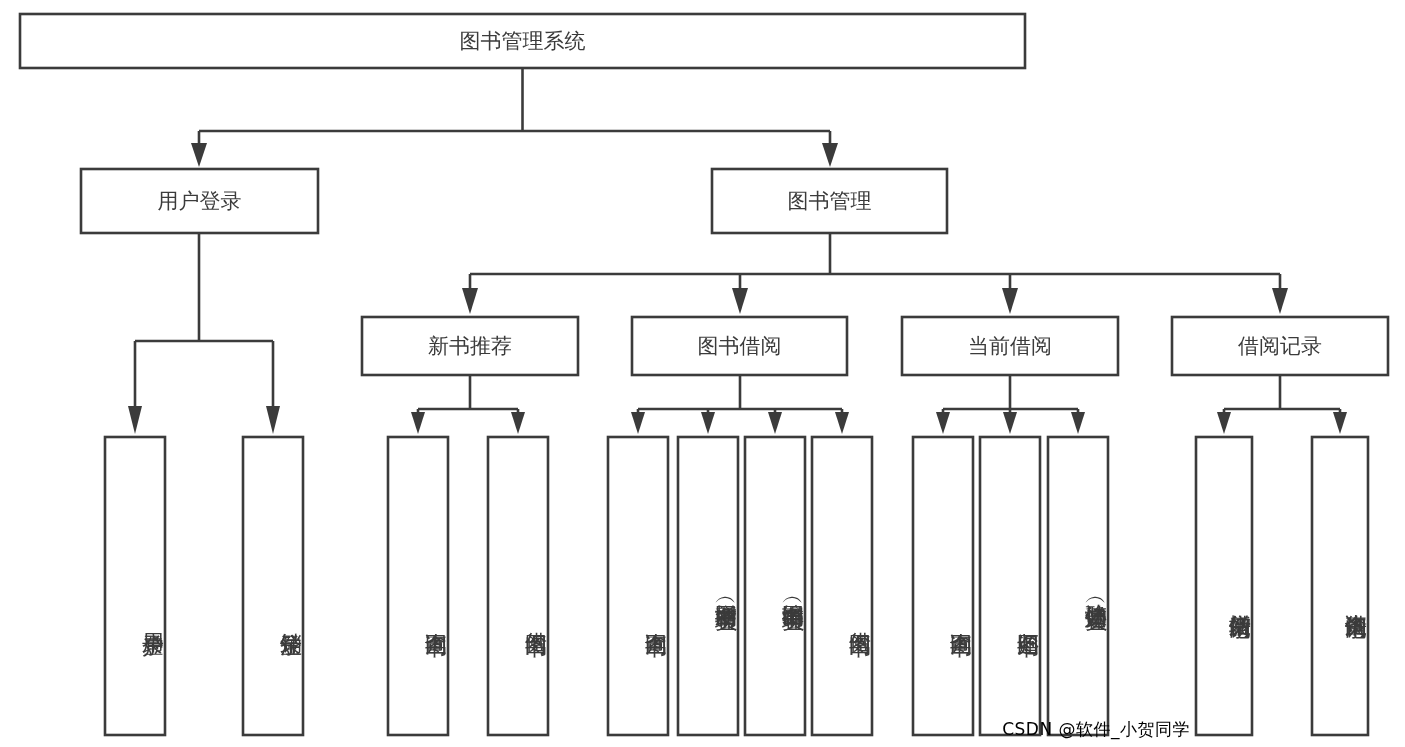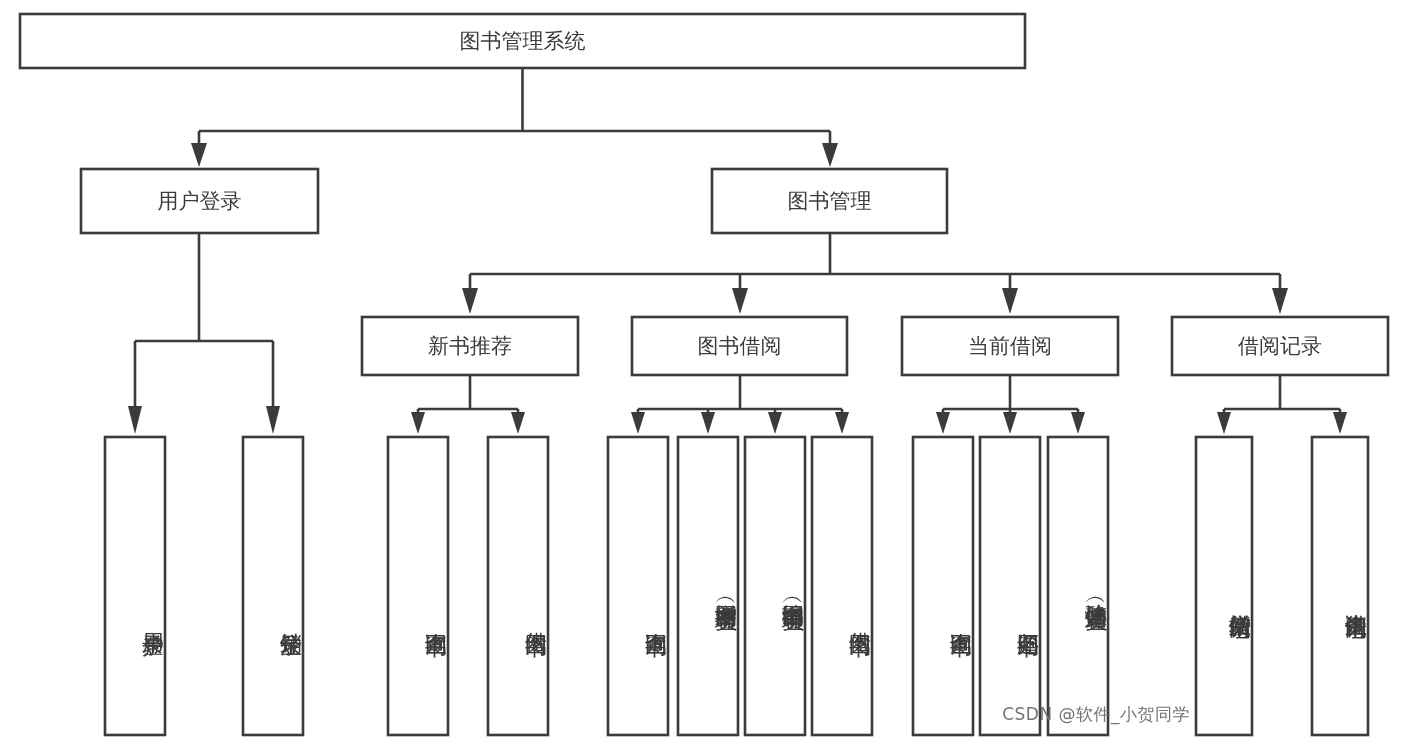--- a/index.html
+++ b/index.html
@@ -60,24 +60,24 @@
     letter-spacing: 1px;
     display: flex;
     align-items: flex-start;
     justify-content: center;
     white-space: nowrap;
     pointer-events: none;
   }
   .watermark {
     position: absolute;
     right: 8px;
-    bottom: 21px;
+    bottom: 6px;
     font-family: "DejaVu Sans", "Liberation Sans", sans-serif;
     font-size: 17px;
-    color: #737373;
+    color: #000000;
     letter-spacing: 0.5px;
     white-space: nowrap;
   }
 </style>
 </head>
 <body>
 
 <div id="diagram-root">
 
   <svg id="flowchart" viewBox="0 0 1405 747">

